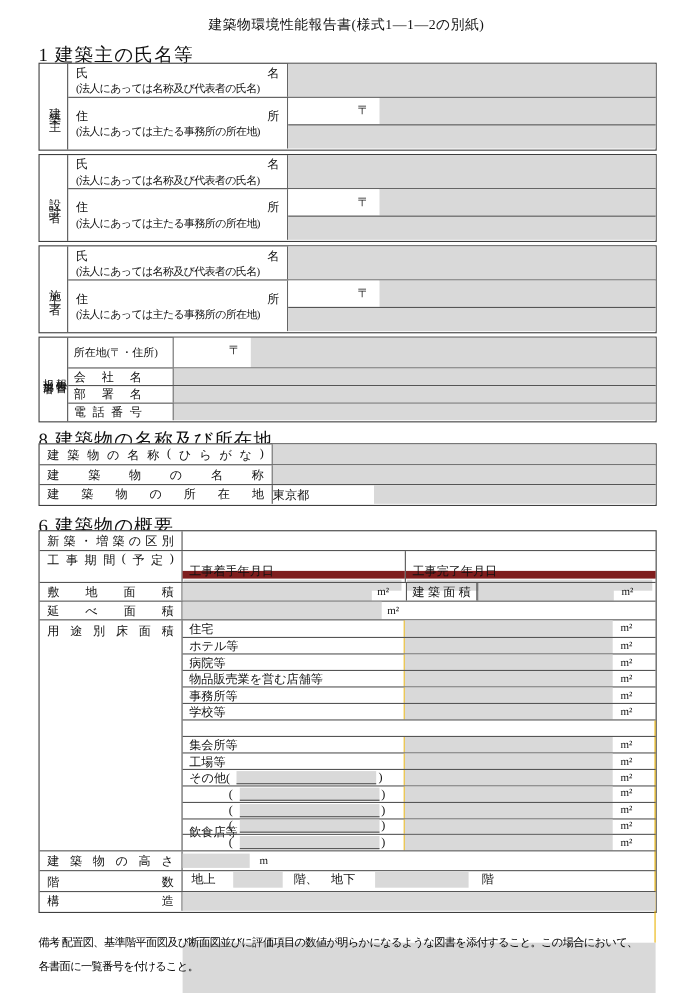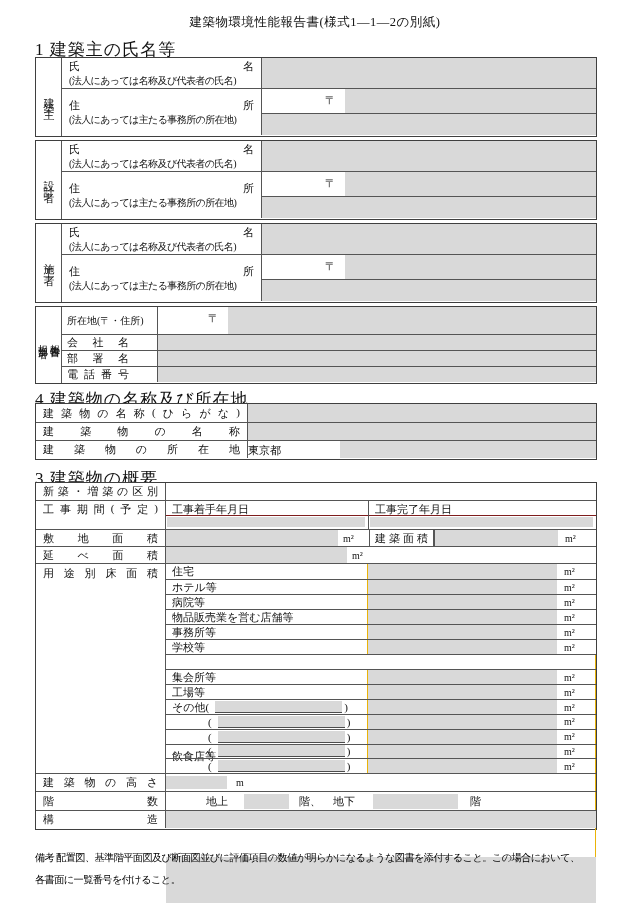--- a/index.html
+++ b/index.html
@@ -17,21 +17,21 @@
   .vcol{flex:0 0 26px;border-right:1px solid #555;display:flex;align-items:center;justify-content:center;box-sizing:border-box;}
   .vtext{writing-mode:vertical-rl;text-orientation:upright;font-size:11px;letter-spacing:6px;}
   .vtext2{writing-mode:vertical-rl;text-orientation:upright;font-size:10px;letter-spacing:1.5px;line-height:12px;}
   .vtext2 span{display:block;}
   .rows{flex:1;display:flex;flex-direction:column;min-width:0;}
   .row{display:flex;box-sizing:border-box;min-width:0;}
   .col{display:flex;flex-direction:column;box-sizing:border-box;min-width:0;}
   .bt{border-top:1px solid #555;}
   .bl{border-left:1px solid #555;}
   .brr{border-right:1px solid #555;}
-  .bb{border-bottom:1px solid #7f1d1d;}
+  .bb{border-bottom:7px solid #7f1d1d;margin-top:10px;}
   .gray{background:#d9d9d9;}
   .flex1{flex:1;min-width:0;}
   .cell{box-sizing:border-box;}
   .jchars{display:flex;justify-content:space-between;}
   .lbl{font-size:11px;box-sizing:border-box;}
   .note{font-size:10px;letter-spacing:-0.6px;white-space:nowrap;}
   .partylbl{flex:0 0 200px;border-right:1px solid #555;box-sizing:border-box;padding:1px 7px;display:flex;flex-direction:column;justify-content:center;}
   .postal{background:#fff;text-align:right;font-size:11px;box-sizing:border-box;padding:4px 9px 0 0;}
   .deptlbl{flex:0 0 96px;border-right:1px solid #555;box-sizing:border-box;font-size:10px;display:flex;align-items:center;padding:0 2px 0 5px;}
   .deptlbl .jchars{flex:1;padding-right:26px;font-size:11px;}
@@ -197,21 +197,21 @@
             <span>話</span>
             <span>番</span>
             <span>号</span>
           </div>
         </div>
       <div class="cell gray flex1"></div>
     </div>
   </div>
 </div>
 
-<div class="sechead" style="top:388px;">4 建築物の名称及び所在地</div>
+<div class="sechead" style="top:388px;">8 建築物の名称及び所在地</div>
 
 <div class="tbl" style="top:403px;height:57px;flex-direction:column;">
   <div class="row" style="height:18px;">
     <div class="s2lbl">
         <div class="jchars">
           <span>建</span>
           <span>築</span>
           <span>物</span>
           <span>の</span>
           <span>名</span>
@@ -249,21 +249,21 @@
           <span>所</span>
           <span>在</span>
           <span>地</span>
         </div>
       </div>
     <div class="cell" style="flex:0 0 92px;text-align:left;font-size:11px;padding:2px 5px 0 0;"><span>東京都</span></div>
     <div class="cell gray flex1"></div>
   </div>
 </div>
 
-<div class="sechead" style="top:467px;">3 建築物の概要</div>
+<div class="sechead" style="top:467px;">6 建築物の概要</div>
 
 <div class="tbl" style="top:482px;height:348px;flex-direction:column;">
 
   <div class="row" style="height:17px;">
     <div class="s3lbl">
         <div class="jchars">
           <span>新</span>
           <span>築</span>
           <span>・</span>
           <span>増</span>
@@ -467,21 +467,21 @@
     </div>
   </div>
 
   <div class="row bt" style="height:19px;">
     <div class="s3lbl">
         <div class="jchars">
           <span>階</span>
           <span>数</span>
         </div>
       </div>
-    <div class="cell flex1 lbl" style="display:flex;align-items:center;padding-left:8px;margin-left:32px;">
+    <div class="cell flex1 lbl" style="display:flex;align-items:flex-start;padding-left:8px;">
       <span>地上</span>
       <span class="gray" style="width:45px;height:15px;margin-left:16px;"></span>
       <span style="margin-left:10px;">階、</span>
       <span style="margin-left:12px;">地下</span>
       <span class="gray" style="width:85px;height:15px;margin-left:18px;"></span>
       <span style="margin-left:12px;">階</span>
     </div>
   </div>
 
   <div class="row bt" style="height:18px;">

